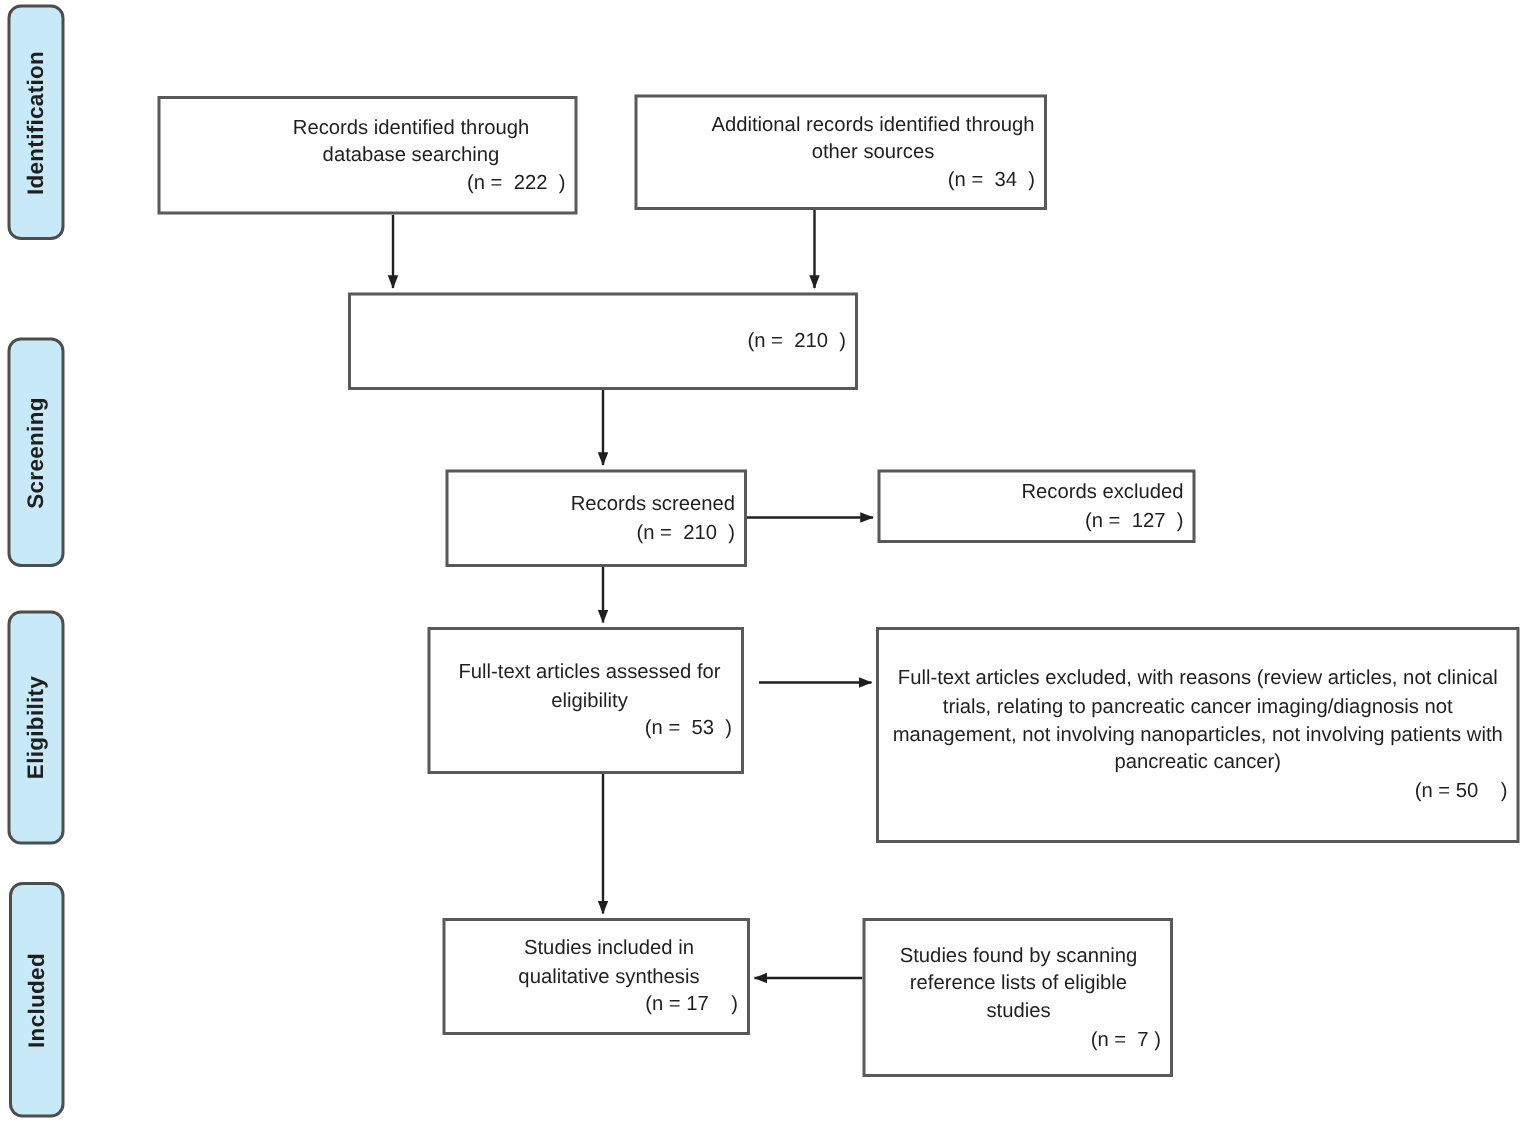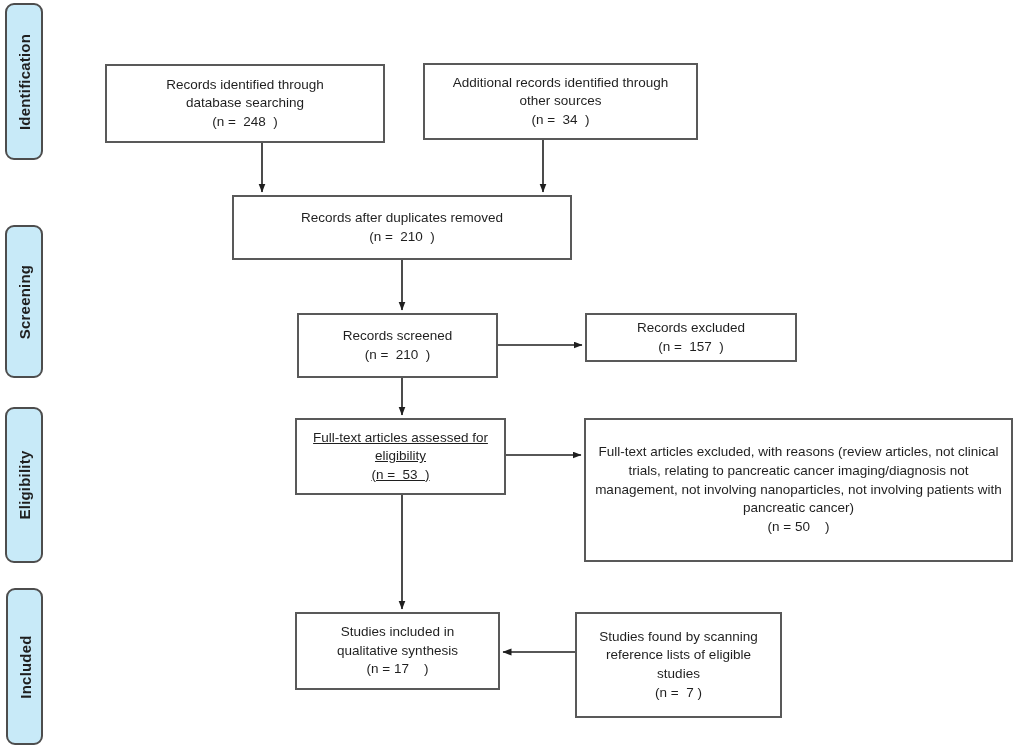--- a/index.html
+++ b/index.html
@@ -35,21 +35,21 @@
     letter-spacing: 0.2px;
   }
   
   .fbox {
     position: absolute;
     background: #ffffff;
     border: 2px solid #595959;
     box-sizing: border-box;
     display: flex;
     flex-direction: column;
-    align-items: center;
+    align-items: flex-end;
     justify-content: center;
     text-align: center;
     color: #1f1f1f;
     font-size: 13.5px;
     line-height: 1.38;
     padding: 2px 6px;
   }
   .fbox .txt { display: block; }
   .fbox .count { display: block; white-space: pre-wrap; }
   .w200 { max-width: 206px; }
@@ -95,44 +95,43 @@
   </div>
   <div class="stage" style="left:5px; top:407px; width:38px; height:156px;">
     <span class="vtext">Eligibility</span>
   </div>
   <div class="stage" style="left:6px; top:588px; width:37px; height:157px;">
     <span class="vtext">Included</span>
   </div>
 
   <div class="fbox" style="left:105px; top:64px; width:280px; height:79px;">
     <span class="txt w200">Records identified through database searching</span>
-    <span class="count">(n =  248  )</span>
+    <span class="count">(n =  222  )</span>
   </div>
 
   <div class="fbox" style="left:423px; top:63px; width:275px; height:77px;">
     <span class="txt w210">Additional records identified through other sources</span>
     <span class="count">(n =  34  )</span>
   </div>
 
   <div class="fbox" style="left:232px; top:195px; width:340px; height:65px;">
-    <span class="txt">Records after duplicates removed</span>
     <span class="count">(n =  210  )</span>
   </div>
 
   <div class="fbox" style="left:297px; top:313px; width:201px; height:65px;">
     <span class="txt">Records screened</span>
     <span class="count">(n =  210  )</span>
   </div>
 
   <div class="fbox" style="left:585px; top:313px; width:212px; height:49px;">
     <span class="txt">Records excluded</span>
-    <span class="count">(n =  157  )</span>
+    <span class="count">(n =  127  )</span>
   </div>
 
-  <div class="fbox" style="left:295px; top:418px; width:211px; height:77px;text-decoration:underline;">
+  <div class="fbox" style="left:285px; top:418px; width:211px; height:98px;">
     <span class="txt w185">Full-text articles assessed for eligibility</span>
     <span class="count">(n =  53  )</span>
   </div>
 
   <div class="fbox" style="left:584px; top:418px; width:429px; height:144px;">
     <span class="txt">Full-text articles excluded, with reasons (review articles, not clinical trials, relating to pancreatic cancer imaging/diagnosis not management, not involving nanoparticles, not involving patients with pancreatic cancer)</span>
     <span class="count">(n = 50    )</span>
   </div>
 
   <div class="fbox" style="left:295px; top:612px; width:205px; height:78px;">

